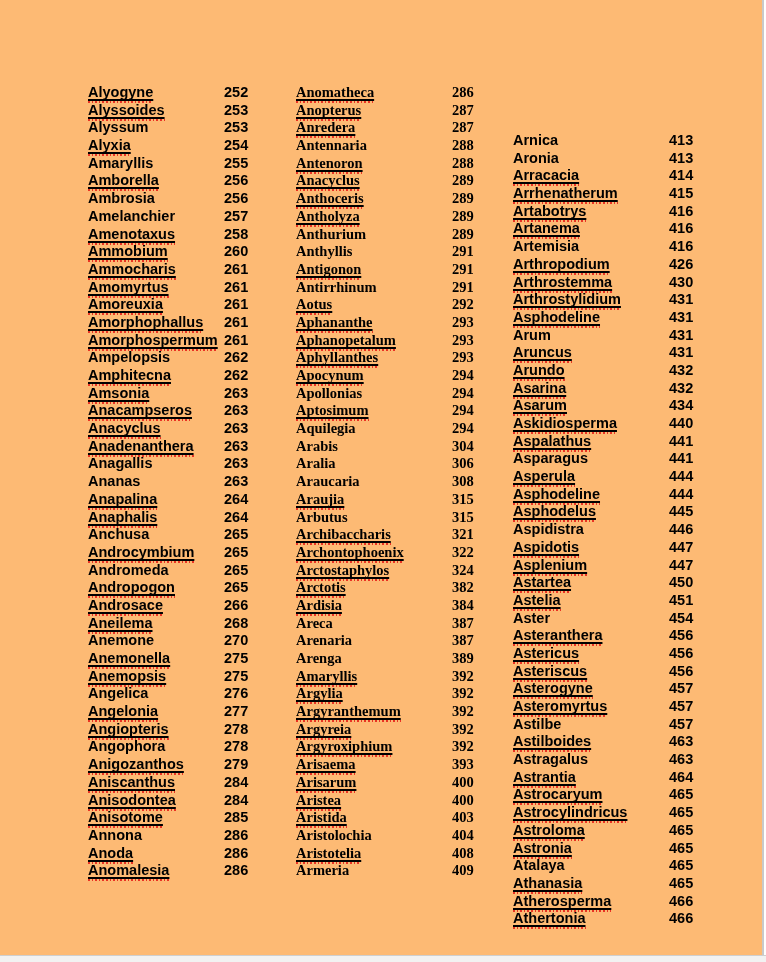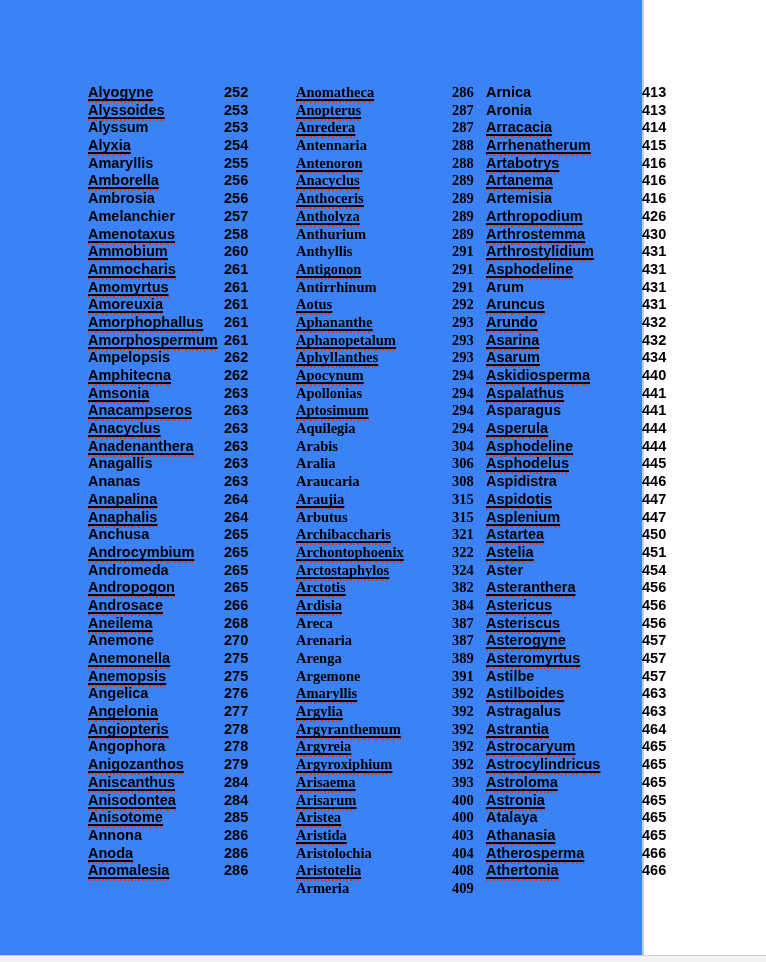--- a/index.html
+++ b/index.html
@@ -6,22 +6,22 @@
   body {
     width: 766px; height: 962px;
     background: #ffffff;
     position: relative;
     overflow: hidden;
     font-family: "Liberation Sans", sans-serif;
   }
   .page {
     position: absolute;
     left: 0; top: 0;
-    width: 644px; height: 955px;
-    background: #3b82f6;
+    width: 764px; height: 955px;
+    background: #fdba74;
     border-right: 2px solid #c9c9c9;
     box-sizing: border-box;
   }
   .outside-bottom {
     position: absolute;
     left: 0; top: 955px;
     width: 766px; height: 7px;
     background: #f2f2f2;
     border-top: 1px solid #cfcfcf;
     box-sizing: border-box;
@@ -30,21 +30,21 @@
     position: absolute;
     top: 84px; left: 0;
   }
   .col {
     position: absolute;
     top: 0;
     width: 205px;
   }
   .col-0 { left: 88px; }
   .col-1 { left: 296px; font-family: Liberation Serif, serif; }
-  .col-2 { left: 486px; }
+  .col-2 { left: 513px; margin-top: 48px; }
   .row {
     height: 17.7px;
     position: relative;
     white-space: nowrap;
     font-size: 14.5px;
     font-weight: bold;
     color: #000;
     line-height: 17.7px;
   }
   .genus {
@@ -146,21 +146,20 @@
         <div class="row"><span class="genus u">Araujia</span><span class="pagenum">315</span></div>
         <div class="row"><span class="genus">Arbutus</span><span class="pagenum">315</span></div>
         <div class="row"><span class="genus u">Archibaccharis</span><span class="pagenum">321</span></div>
         <div class="row"><span class="genus u">Archontophoenix</span><span class="pagenum">322</span></div>
         <div class="row"><span class="genus u">Arctostaphylos</span><span class="pagenum">324</span></div>
         <div class="row"><span class="genus u">Arctotis</span><span class="pagenum">382</span></div>
         <div class="row"><span class="genus u">Ardisia</span><span class="pagenum">384</span></div>
         <div class="row"><span class="genus">Areca</span><span class="pagenum">387</span></div>
         <div class="row"><span class="genus">Arenaria</span><span class="pagenum">387</span></div>
         <div class="row"><span class="genus">Arenga</span><span class="pagenum">389</span></div>
-        <div class="row"><span class="genus">Argemone</span><span class="pagenum">391</span></div>
         <div class="row"><span class="genus u">Amaryllis</span><span class="pagenum">392</span></div>
         <div class="row"><span class="genus u">Argylia</span><span class="pagenum">392</span></div>
         <div class="row"><span class="genus u">Argyranthemum</span><span class="pagenum">392</span></div>
         <div class="row"><span class="genus u">Argyreia</span><span class="pagenum">392</span></div>
         <div class="row"><span class="genus u">Argyroxiphium</span><span class="pagenum">392</span></div>
         <div class="row"><span class="genus u">Arisaema</span><span class="pagenum">393</span></div>
         <div class="row"><span class="genus u">Arisarum</span><span class="pagenum">400</span></div>
         <div class="row"><span class="genus u">Aristea</span><span class="pagenum">400</span></div>
         <div class="row"><span class="genus u">Aristida</span><span class="pagenum">403</span></div>
         <div class="row"><span class="genus">Aristolochia</span><span class="pagenum">404</span></div>

